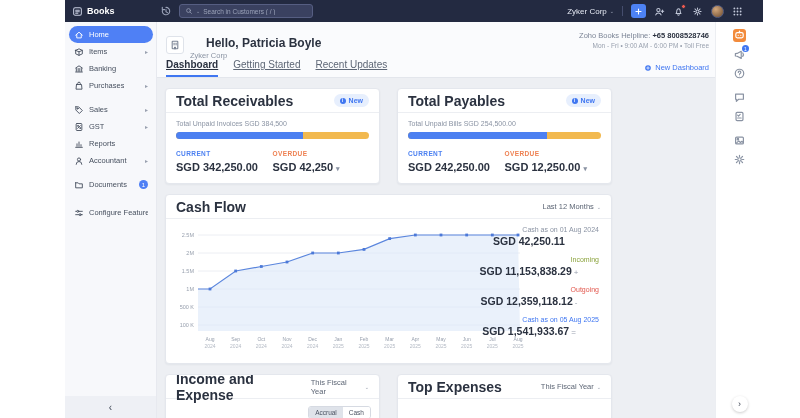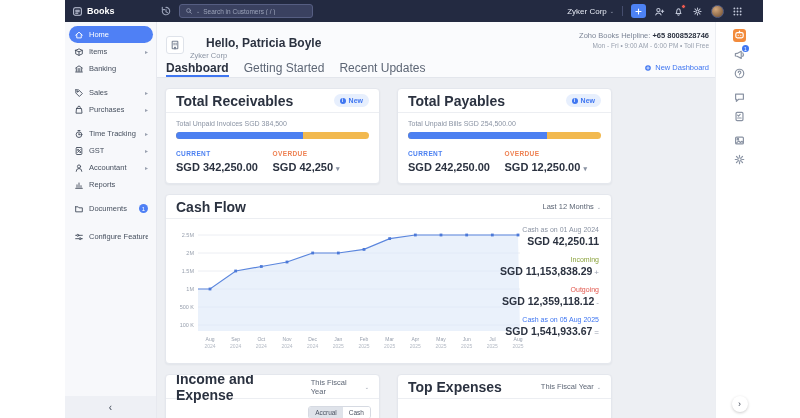--- a/index.html
+++ b/index.html
@@ -61,21 +61,21 @@
   .greeting { position:absolute; left:49px; top:14px; font-size:12px; font-weight:700; color:#2b3240; }
   .greeting-org { position:absolute; left:33px; top:29px; font-size:7.5px; color:#8a93a3; }
   .helpline { position:absolute; right:6px; top:9px; text-align:right; }
   .helpline .l1 { font-size:7.5px; color:#7c8596; }
   .helpline .l1 b { color:#2b3240; }
   .helpline .l2 { font-size:6.5px; color:#98a0ae; margin-top:2px; }
   .new-dash { position:absolute; right:6px; top:41px; display:flex; align-items:center; gap:3px;
               color:#3f76f1; font-size:7.5px;text-align:right; }
   .new-dash .cp { width:8px; height:8px; }
   .tabs { position:absolute; left:9px; bottom:0; display:flex; gap:15px; }
-  .tab { font-size:12px; color:#5d6675; border-bottom:2px solid transparent; }
+  .tab { font-size:10px; color:#5d6675; padding-bottom:5px; border-bottom:2px solid transparent;text-decoration:underline; }
   .tab.active { color:#2b3240; font-weight:700; border-bottom-color:#3f76f1; }
 
   
   .card { position:absolute; background:#fff; border:1px solid #e4e7ed; border-radius:4px;
           box-shadow:0 1px 2px rgba(20,30,60,.05); overflow:hidden; }
   .card-head { height:24px; display:flex; align-items:center; justify-content:space-between;
                padding:0 10px; border-bottom:1px solid #eceef2; }
   .card-title { font-size:14px; font-weight:700; color:#2b3240; }
   .new-badge { display:flex; align-items:center; gap:3px; background:#e7effd; border-radius:7px;
                height:13px; padding:0 6px; font-size:7px; color:#3f76f1; font-weight:700; }
@@ -96,21 +96,21 @@
   .col .cl.cur { color:#4c80f1; }
   .col .cl.ovr { color:#ee8051; }
   .col .cv { margin-top:4px; font-size:11px; font-weight:600; color:#2b3240; }
   .col .cv .crt { font-size:7px; color:#8a93a3; }
 
   #card-cashflow { left:8px; top:172px; width:447px; height:170px; }
   .cf-chart { position:absolute; left:4px; top:32px; width:356px; height:124px; }
   .cf-stats { position:absolute; right:12px; top:31px; width:140px; text-align:right; }
   .stat { margin-bottom:9px; }
   .stat .sl { font-size:7px; }
-  .stat .sv { margin-top:2px; font-size:10.5px; font-weight:700; color:#2b3240; }
+  .stat .sv { margin-top:2px; font-size:10.5px; font-weight:700; color:#2b3240;text-align:center; }
   .stat .sop { font-size:8px; color:#9aa1b0; margin-left:2px; font-weight:400; }
 
   #card-income { left:8px; top:352px; width:215px; height:64px; }
   #card-topexp { left:240px; top:352px; width:215px; height:64px; }
   .toggle { position:absolute; right:8px; top:31px; display:flex; border:1px solid #d6dae2;
             border-radius:3px; overflow:hidden; font-size:6.5px; }
   .seg { padding:2px 6px; background:#fff; color:#4a5261; }
   .seg.active { background:#dfe3ea; }
 
   
@@ -231,78 +231,68 @@
             <span class="sarrow">▸</span>
           </div>
           <div class="side-item">
             <span class="sicon">
               <svg viewBox="0 0 12 12" fill="none" stroke="currentColor" stroke-width="1.1" stroke-linecap="round" stroke-linejoin="round">
                 <path d="M2 4.8L6 2.2l4 2.6M2.8 5.4v3.4M5 5.4v3.4M7 5.4v3.4M9.2 5.4v3.4M2 9.6h8"></path>
               </svg>
             </span>
             <span class="slabel">Banking</span>
           </div>
+          <div class="side-item">
+            <span class="sicon">
+              <svg viewBox="0 0 12 12" fill="none" stroke="currentColor" stroke-width="1.1" stroke-linecap="round" stroke-linejoin="round">
+                <path d="M3 4.2h6l.6 5.6H2.4L3 4.2zM4.4 4V3a1.6 1.6 0 013.2 0v1"></path>
+              </svg>
+            </span>
+            <span class="slabel">Purchases</span>
+            <span class="sarrow">▸</span>
+          </div>
           <div class="side-item gap">
             <span class="sicon">
               <svg viewBox="0 0 12 12" fill="none" stroke="currentColor" stroke-width="1.1" stroke-linecap="round" stroke-linejoin="round">
                 <path d="M2.2 2.2h3.4L10 6.6 6.4 10.2 2.2 6V2.2z"></path>
                 <circle cx="4.3" cy="4.3" r=".7"></circle>
               </svg>
             </span>
             <span class="slabel">Sales</span>
-            <span class="sarrow">▸</span>
-          </div>
-          <div class="side-item">
-            <span class="sicon">
-              <svg viewBox="0 0 12 12" fill="none" stroke="currentColor" stroke-width="1.1" stroke-linecap="round" stroke-linejoin="round">
-                <path d="M3 4.2h6l.6 5.6H2.4L3 4.2zM4.4 4V3a1.6 1.6 0 013.2 0v1"></path>
-              </svg>
-            </span>
-            <span class="slabel">Purchases</span>
-            <span class="sarrow">▸</span>
-          </div>
-          <div class="side-item gap">
-            <span class="sicon">
-              <svg viewBox="0 0 12 12" fill="none" stroke="currentColor" stroke-width="1.1" stroke-linecap="round" stroke-linejoin="round">
-                <circle cx="6" cy="6.8" r="3.4"></circle>
-                <path d="M6 6.8V5M6 6.8h1.6M4.8 1.8h2.4"></path>
-              </svg>
-            </span>
-            <span class="slabel">Time Tracking</span>
             <span class="sarrow">▸</span>
           </div>
           <div class="side-item">
             <span class="sicon">
               <svg viewBox="0 0 12 12" fill="none" stroke="currentColor" stroke-width="1.1" stroke-linecap="round" stroke-linejoin="round">
                 <rect x="2.6" y="1.8" width="6.8" height="8.4" rx="1"></rect>
                 <path d="M4.4 7.6l3.2-3.2"></path>
                 <circle cx="4.7" cy="4.7" r=".5"></circle>
                 <circle cx="7.3" cy="7.3" r=".5"></circle>
               </svg>
             </span>
             <span class="slabel">GST</span>
             <span class="sarrow">▸</span>
           </div>
           <div class="side-item">
             <span class="sicon">
               <svg viewBox="0 0 12 12" fill="none" stroke="currentColor" stroke-width="1.1" stroke-linecap="round" stroke-linejoin="round">
+                <path d="M2 10h8M3.6 8.8V5.8M6 8.8V3.6M8.4 8.8V6.8"></path>
+              </svg>
+            </span>
+            <span class="slabel">Reports</span>
+          </div>
+          <div class="side-item">
+            <span class="sicon">
+              <svg viewBox="0 0 12 12" fill="none" stroke="currentColor" stroke-width="1.1" stroke-linecap="round" stroke-linejoin="round">
                 <circle cx="6" cy="4.2" r="1.9"></circle>
                 <path d="M2.6 10a3.4 3.4 0 016.8 0"></path>
               </svg>
             </span>
             <span class="slabel">Accountant</span>
             <span class="sarrow">▸</span>
-          </div>
-          <div class="side-item">
-            <span class="sicon">
-              <svg viewBox="0 0 12 12" fill="none" stroke="currentColor" stroke-width="1.1" stroke-linecap="round" stroke-linejoin="round">
-                <path d="M2 10h8M3.6 8.8V5.8M6 8.8V3.6M8.4 8.8V6.8"></path>
-              </svg>
-            </span>
-            <span class="slabel">Reports</span>
           </div>
           <div class="side-item gap">
             <span class="sicon">
               <svg viewBox="0 0 12 12" fill="none" stroke="currentColor" stroke-width="1.1" stroke-linecap="round" stroke-linejoin="round">
                 <path d="M2 3.4h3l1 1.2h4v4.8H2V3.4z"></path>
               </svg>
             </span>
             <span class="slabel">Documents</span>
             <span class="sbadge">1</span>
           </div>

